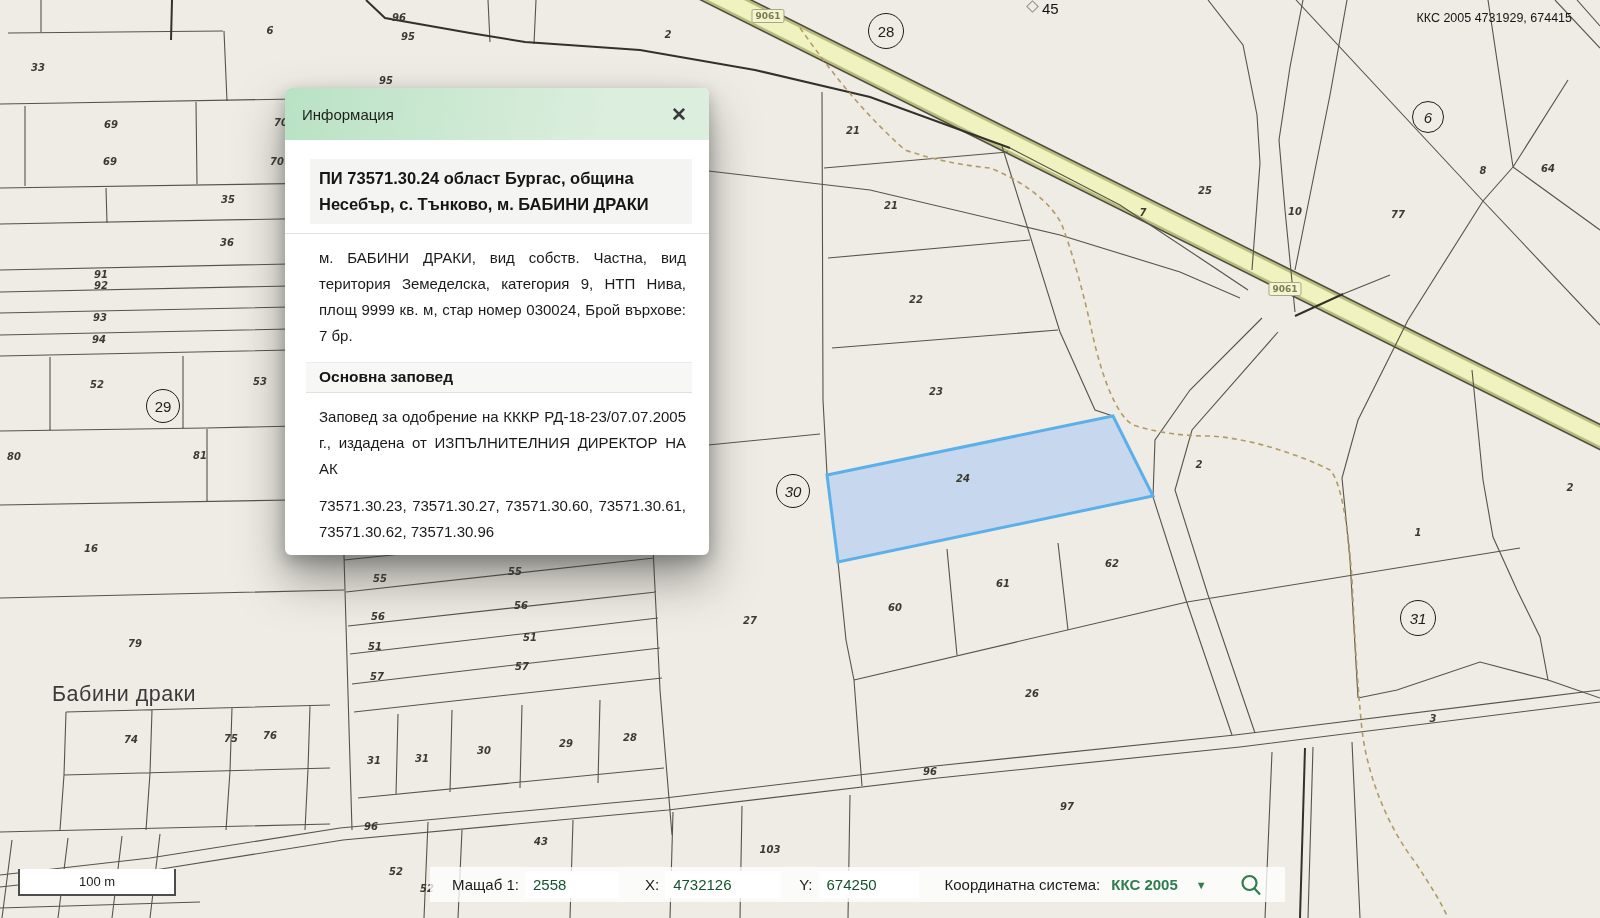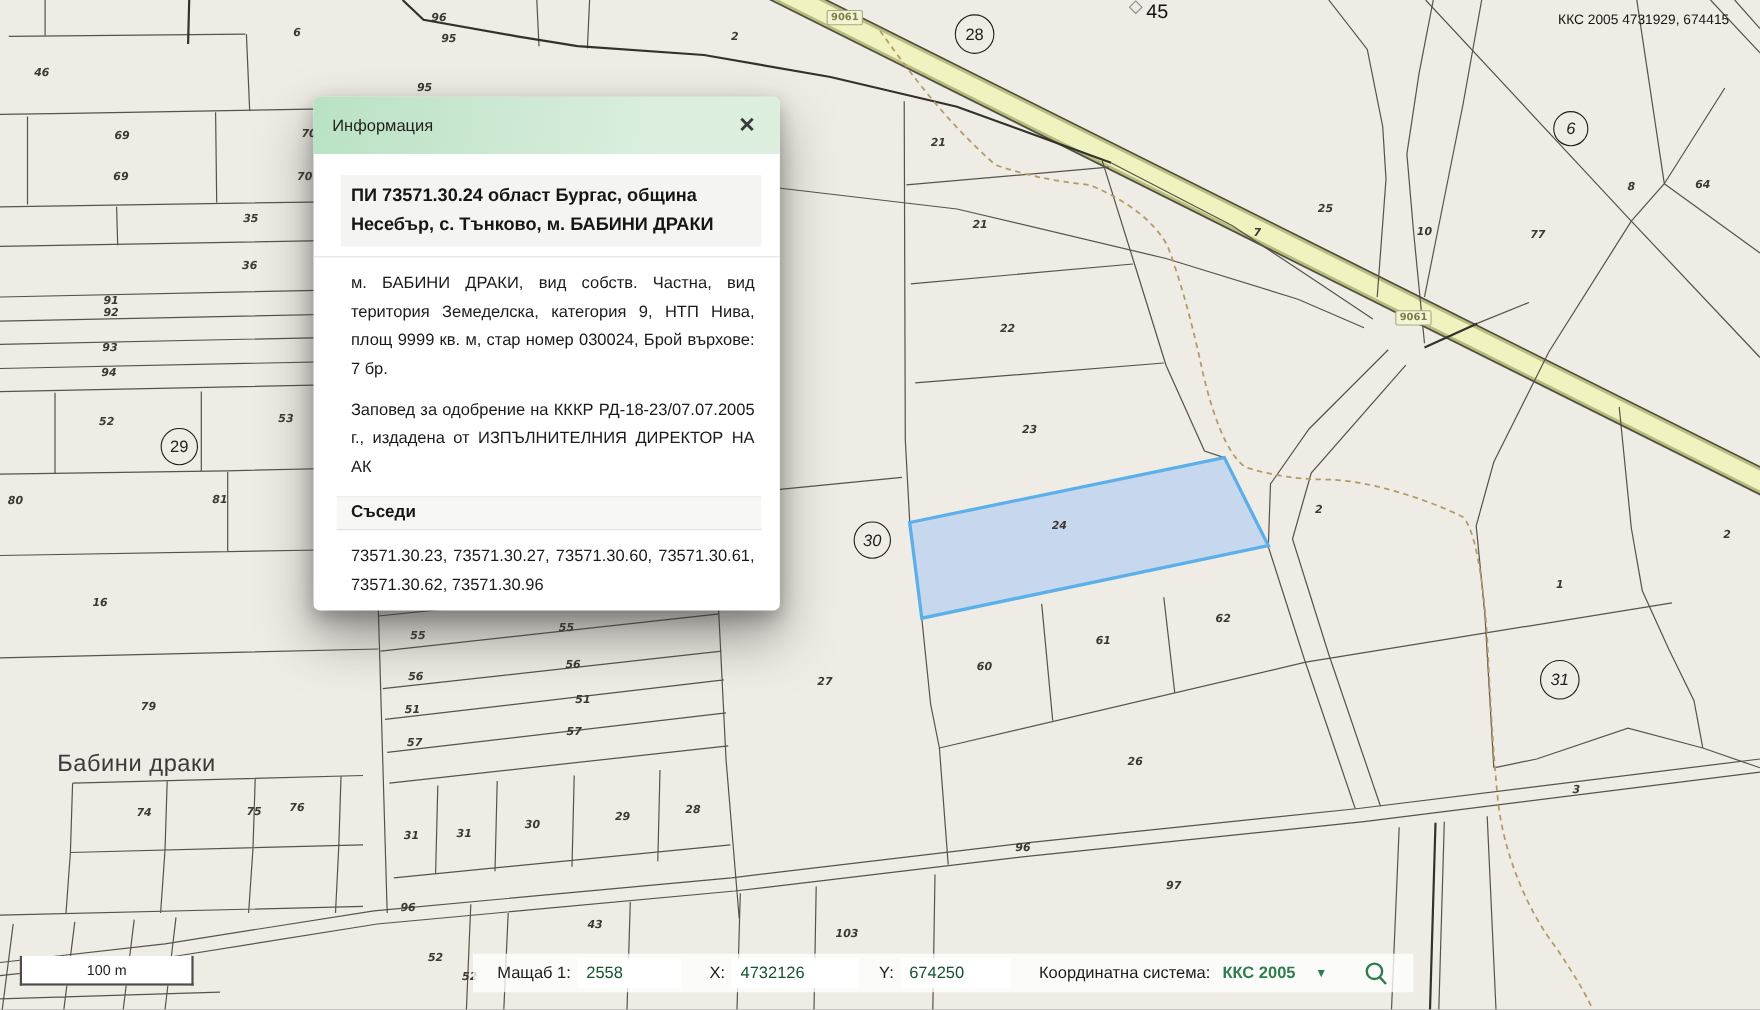--- a/index.html
+++ b/index.html
@@ -17,21 +17,21 @@
   .road-box{position:absolute;transform:translate(-50%,-50%);z-index:5;
            font-family:"DejaVu Sans",sans-serif;font-weight:bold;font-size:9px;
            color:#7d7c4e;background:#f3f5d2;border:1px solid #a8a783;border-radius:2px;
            padding:0 3px;line-height:12px;}
   .place-label{position:absolute;left:52px;top:682px;z-index:5;font-size:21.5px;
            color:#3a3a3a;letter-spacing:.5px;}
   .corner-coords{position:absolute;right:28px;top:11px;z-index:5;font-size:12.5px;color:#141414;}
   .marker45{position:absolute;left:1028px;top:0px;z-index:5;display:flex;align-items:flex-start;gap:5px;}
   .marker45 .diamond{width:7px;height:7px;border:1.3px solid #8d8d8d;transform:rotate(45deg);
            margin-top:2px;background:#eeece4;}
-  .marker45 .m45-text{font-size:18px;color:#111;}
+  .marker45 .m45-text{font-size:15px;color:#111;}
   
   .popup{position:absolute;left:285px;top:88px;width:424px;height:467px;z-index:50;
          background:#fff;border-radius:6px;
          box-shadow:0 24px 46px rgba(60,60,60,.5),0 6px 16px rgba(0,0,0,.25);}
   .popup-header{height:52px;border-radius:6px 6px 0 0;display:flex;align-items:center;
          justify-content:space-between;padding:0 18px 0 17px;
          background:linear-gradient(100deg,var(--header-grad-start),var(--header-grad-end) 75%);}
   .popup-title{font-size:15px;color:#1f1f1d;}
   .popup-close{border:none;background:none;cursor:pointer;font-size:19px;color:#3a3a3a;
          font-weight:bold;padding:2px 4px;line-height:1;}
@@ -130,21 +130,21 @@
 
     <path d="M800,28 C830,70 860,110 905,150 C940,162 970,166 990,168 C1020,180 1050,200 1062,225
              C1075,260 1085,300 1092,332 C1100,370 1115,415 1133,425 C1155,432 1180,436 1210,436
              C1250,438 1300,455 1330,470 C1340,480 1348,520 1352,580 C1355,640 1357,680 1362,730
              C1368,780 1390,830 1415,862 C1430,885 1440,900 1448,918" fill="none" stroke="#b39a66" stroke-width="1.6" stroke-dasharray="5 4"></path>
 
     <polygon points="827,475 1113,416 1153,496 838,562" style="fill:var(--selected-fill);stroke:var(--selected-stroke);stroke-width:3;"></polygon>
   </svg>
 
   <div>
-      <span class="map-num" style="left: 38px; top: 67px;">46</span>
+      <span class="map-num" style="left: 38px; top: 67px;">33</span>
       <span class="map-num" style="left: 111px; top: 124px;">69</span>
       <span class="map-num" style="left: 281px; top: 122px;">70</span>
       <span class="map-num" style="left: 110px; top: 161px;">69</span>
       <span class="map-num" style="left: 277px; top: 161px;">70</span>
       <span class="map-num" style="left: 228px; top: 199px;">35</span>
       <span class="map-num" style="left: 227px; top: 242px;">36</span>
       <span class="map-num" style="left: 101px; top: 274px;">91</span>
       <span class="map-num" style="left: 101px; top: 285px;">92</span>
       <span class="map-num" style="left: 100px; top: 317px;">93</span>
       <span class="map-num" style="left: 99px; top: 339px;">94</span>
@@ -224,22 +224,22 @@
 
   <div class="popup">
     <div class="popup-header">
       <span class="popup-title">Информация</span>
       <button class="popup-close">✕</button>
     </div>
     <div class="popup-body">
       <div class="title-band">ПИ 73571.30.24 област Бургас, община Несебър, с. Тънково, м. БАБИНИ ДРАКИ</div>
       <div class="popup-rule"></div>
       <p class="para">м. БАБИНИ ДРАКИ, вид собств. Частна, вид територия Земеделска, категория 9, НТП Нива, площ 9999 кв. м, стар номер 030024, Брой върхове: 7 бр.</p>
+      <div class="section-band">Основна заповед</div>
       <p class="para">Заповед за одобрение на КККР РД-18-23/07.07.2005 г., издадена от ИЗПЪЛНИТЕЛНИЯ ДИРЕКТОР НА АК</p>
-      <div class="section-band">Съседи</div>
       <p class="para">73571.30.23, 73571.30.27, 73571.30.60, 73571.30.61, 73571.30.62, 73571.30.96</p>
     </div>
   </div>
 
   <div class="scalebar">
     <span>100 m</span>
   </div>
 
   <div class="statusbar">
     <span class="sb-label">Мащаб 1:</span>

